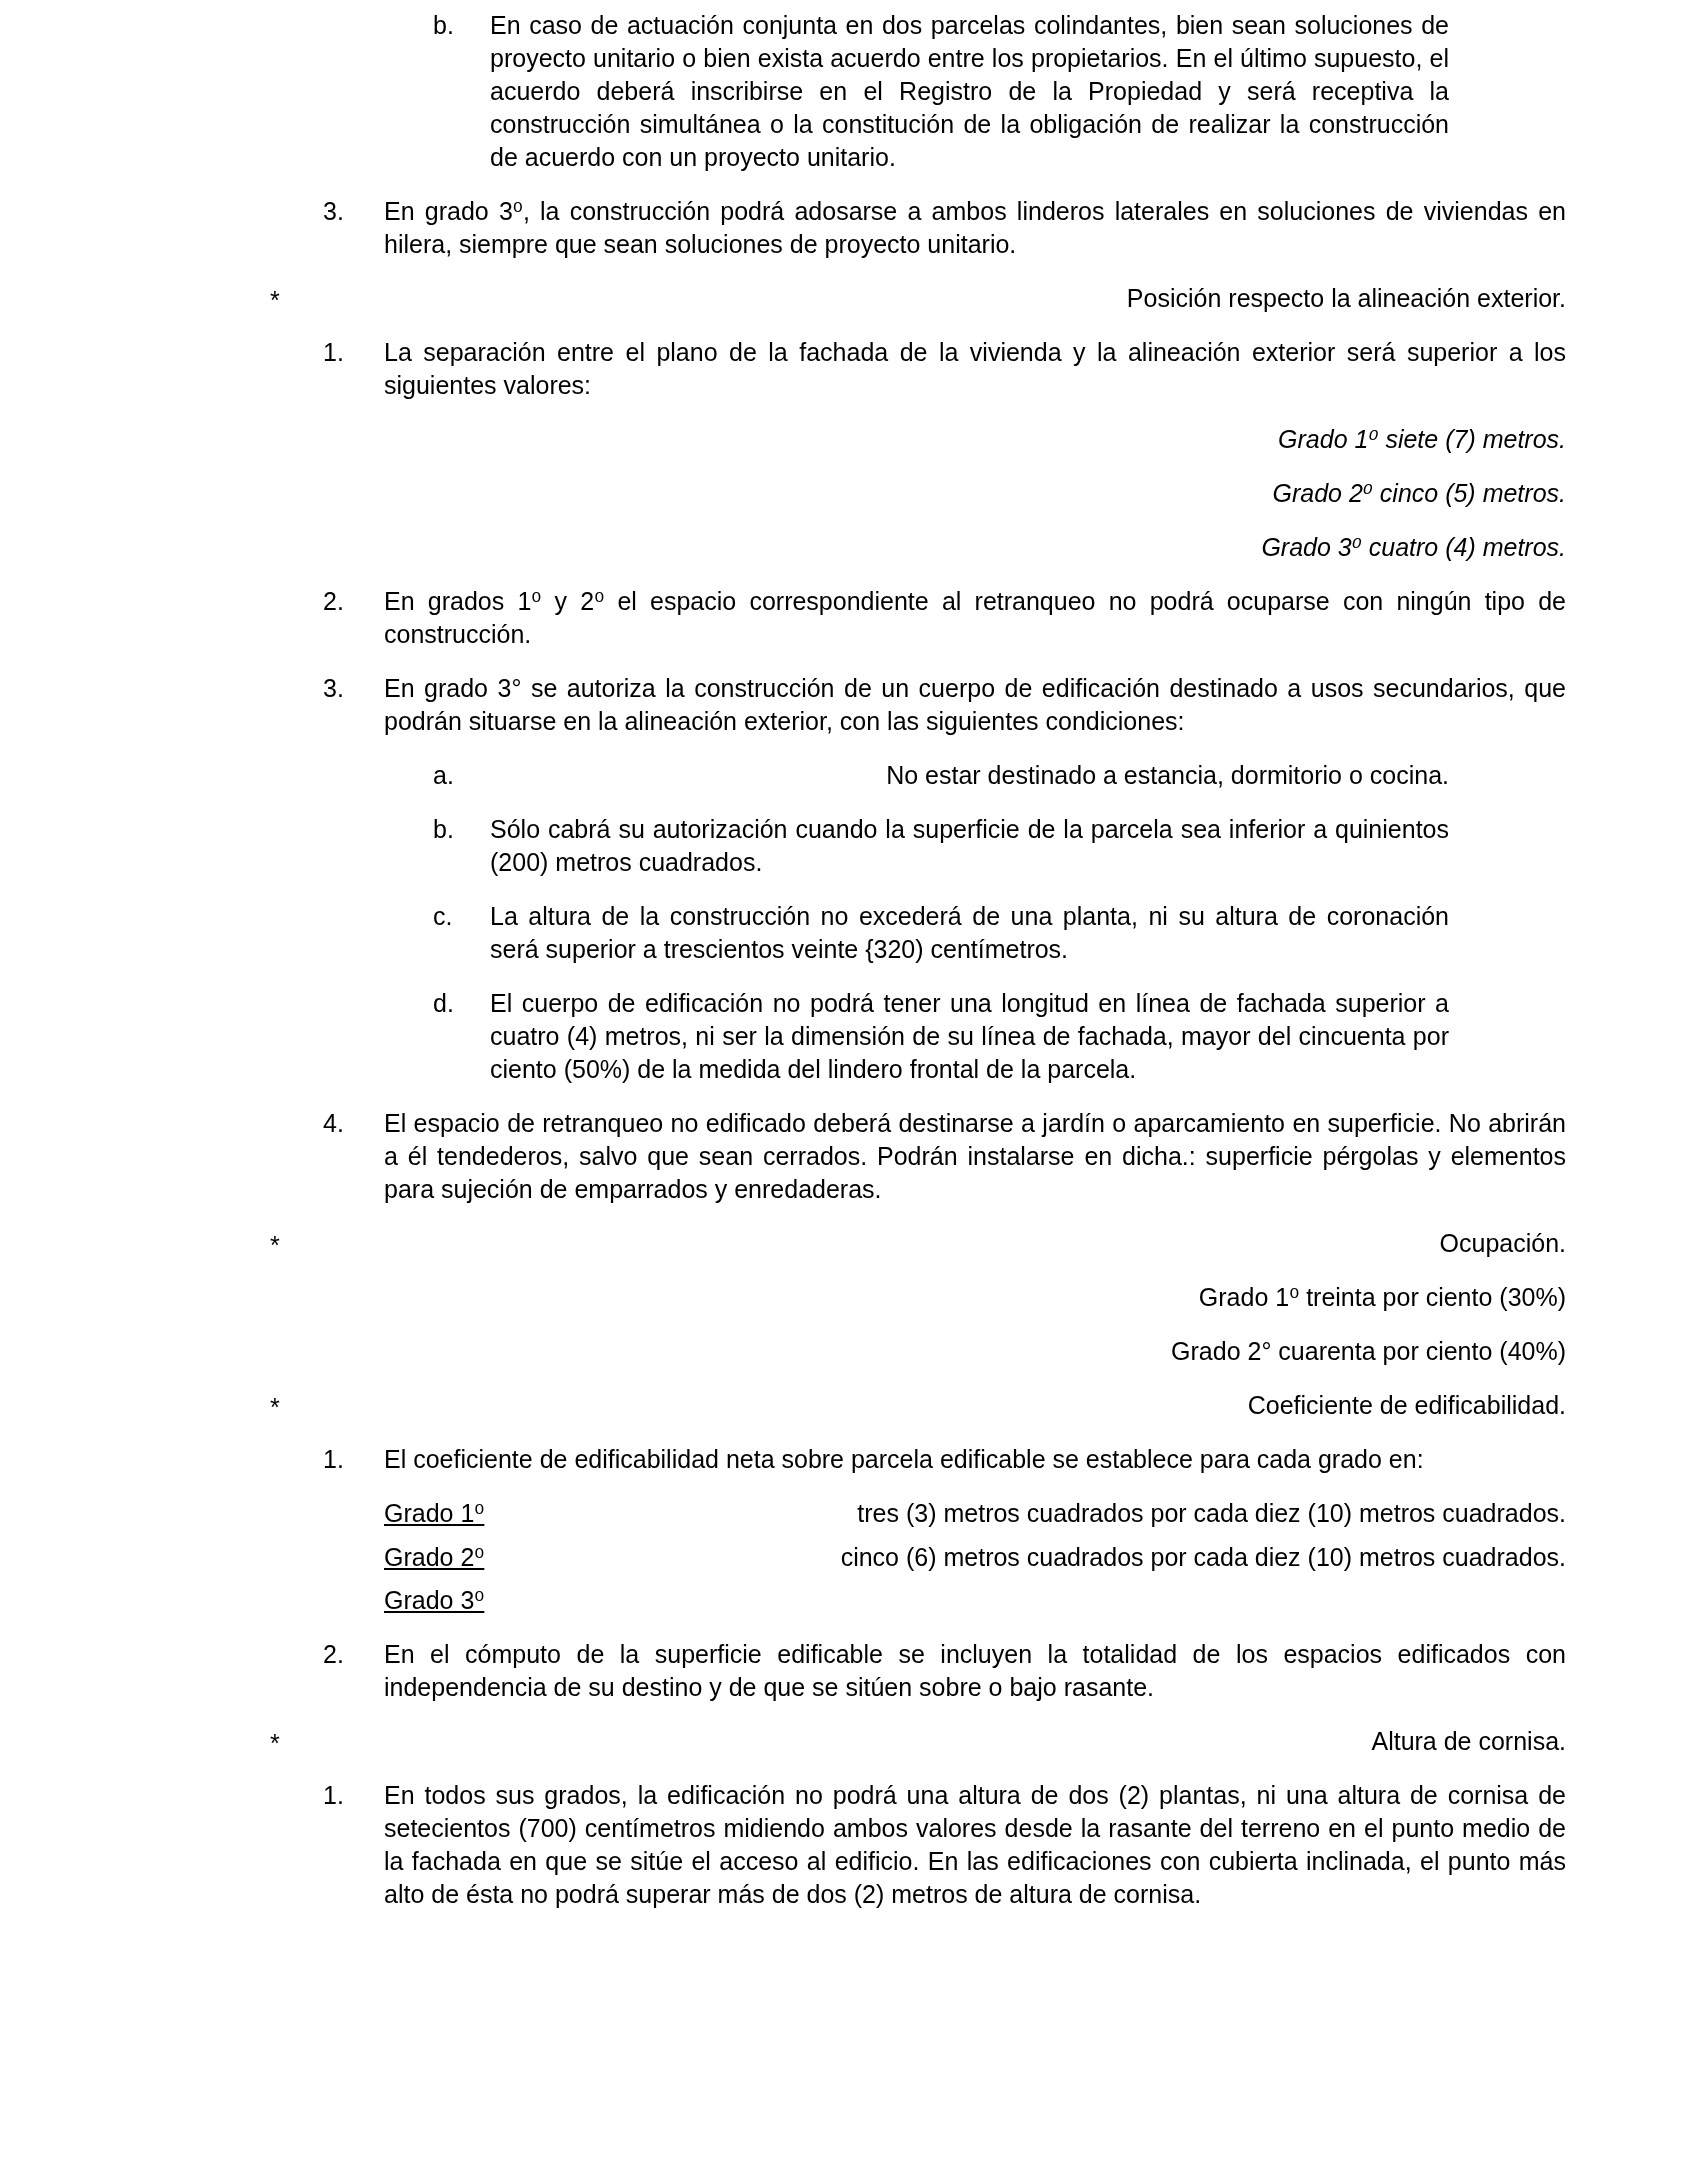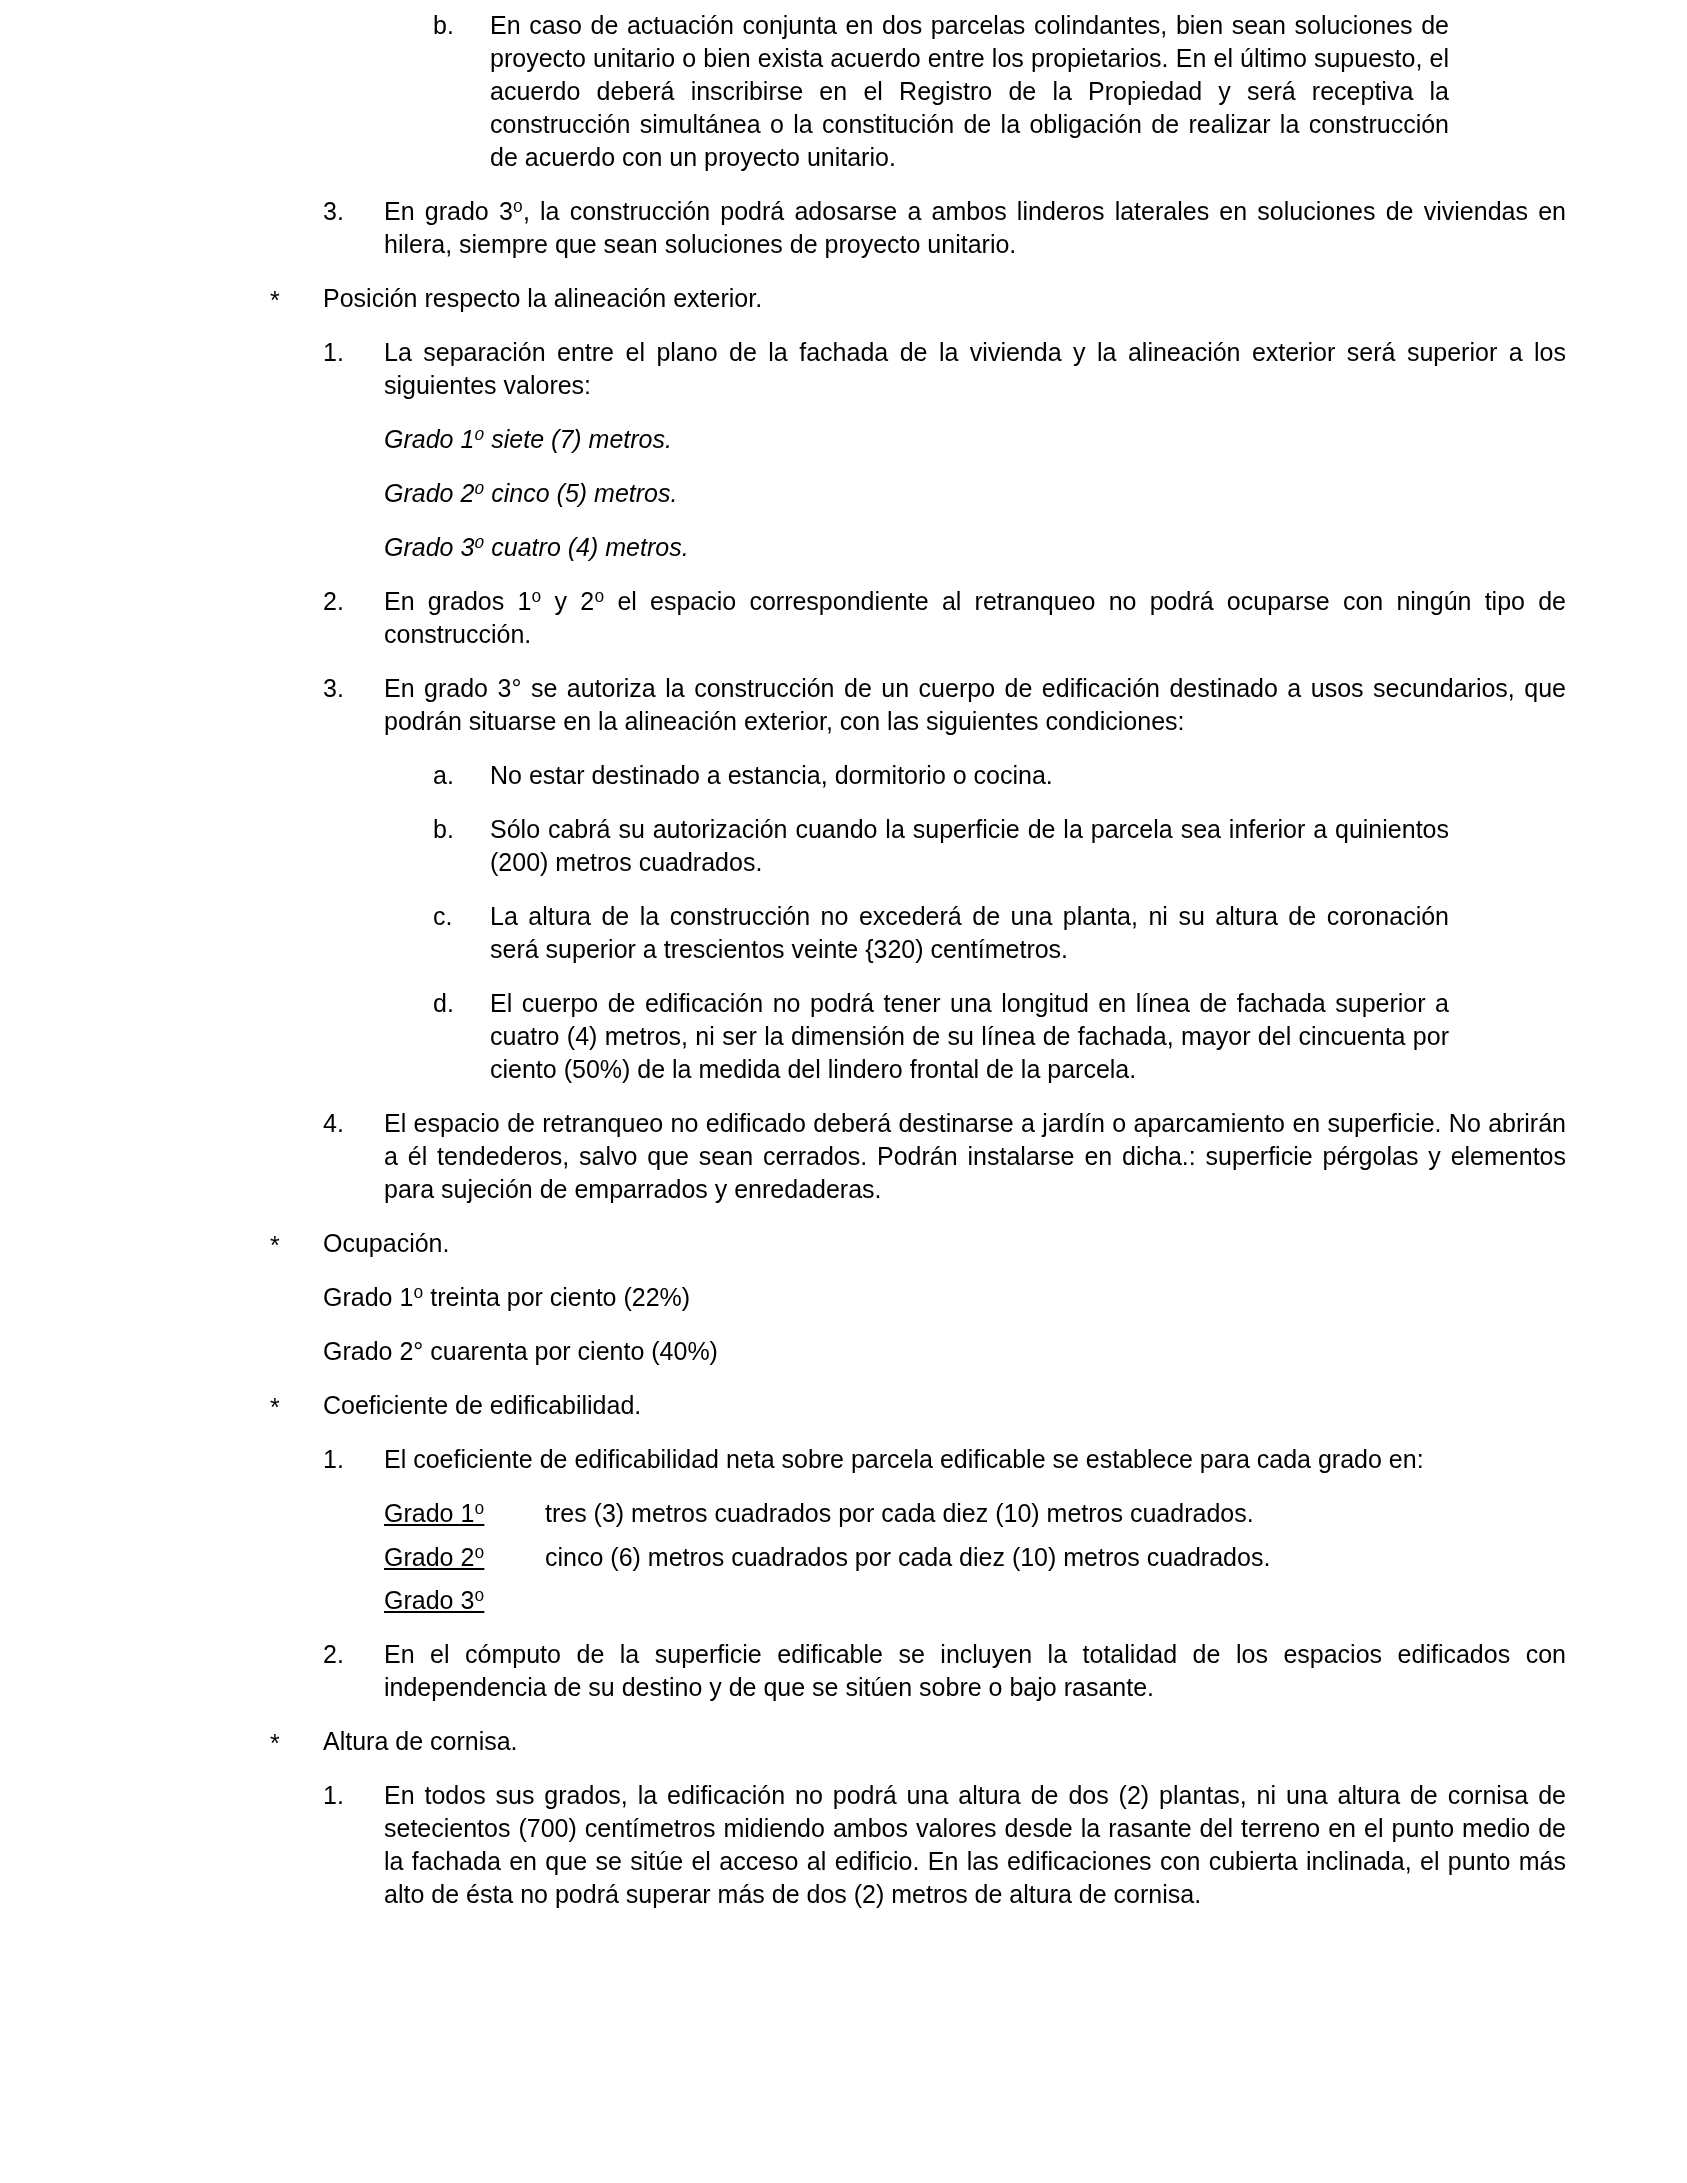--- a/index.html
+++ b/index.html
@@ -12,21 +12,21 @@
     color: #000000;
     font-family: "Liberation Sans", "DejaVu Sans", sans-serif;
     font-size: 25px;
     line-height: 33px;
     padding-top: 9px;
     overflow: hidden;
   }
   .block { display: flex; align-items: flex-start; margin-bottom: 21px; }
   .block .marker { flex: 0 0 auto; }
   .block .text { flex: 1 1 auto; text-align: justify; }
-  .block .text.single { text-align: left; }
+  .block .text.single { text-align: right; }
 
   
   .lvl-bullet { margin-left: 270px; margin-right: 122px; }
   .lvl-bullet .marker { width: 53px; position: relative; top: 2.3px; }
   .lvl-number { margin-left: 323px; margin-right: 122px; }
   .lvl-number .marker { width: 61px; }
   .lvl-letter { margin-left: 433px; margin-right: 239px; }
   .lvl-letter .marker { width: 57px; }
   .lvl-sub1 { margin-left: 323px; margin-right: 122px; }
   .lvl-sub2 { margin-left: 384px; margin-right: 122px; font-style: italic; }
@@ -106,21 +106,21 @@
     <div class="text">El espacio de retranqueo no edificado deberá destinarse a jardín o aparcamiento en superficie. No abrirán a él tendederos, salvo que sean cerrados. Podrán instalarse en dicha.: superficie pérgolas y elementos para sujeción de emparrados y enredaderas.</div>
   </div>
 
   <div class="block lvl-bullet">
     <span class="marker">*</span>
     <div class="text single">Ocupación.</div>
   </div>
 
 
   <div class="block lvl-sub1">
-    <div class="text single">Grado 1⁰ treinta por ciento (22%)</div>
+    <div class="text single">Grado 1⁰ treinta por ciento (30%)</div>
   </div>
 
   <div class="block lvl-sub1">
     <div class="text single">Grado 2° cuarenta por ciento (40%)</div>
   </div>
 
 
   <div class="block lvl-bullet">
     <span class="marker">*</span>
     <div class="text single">Coeficiente de edificabilidad.</div>

